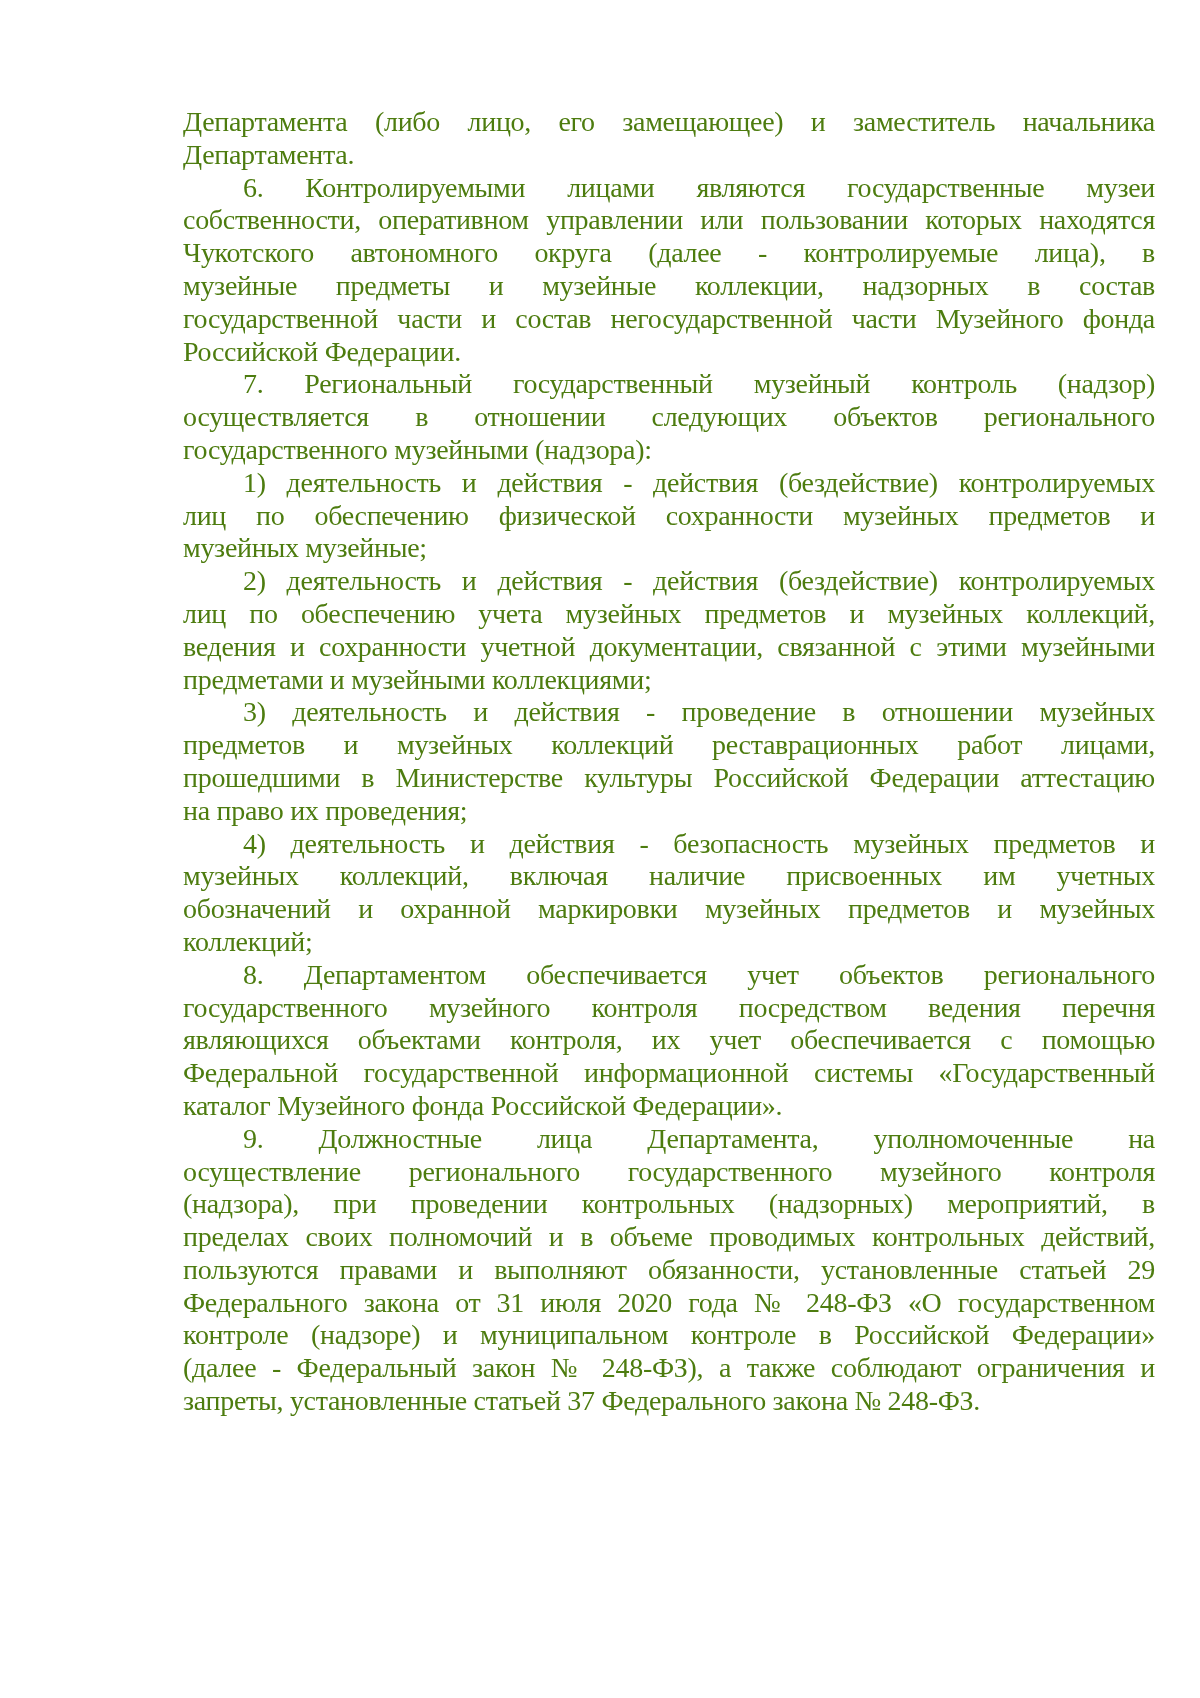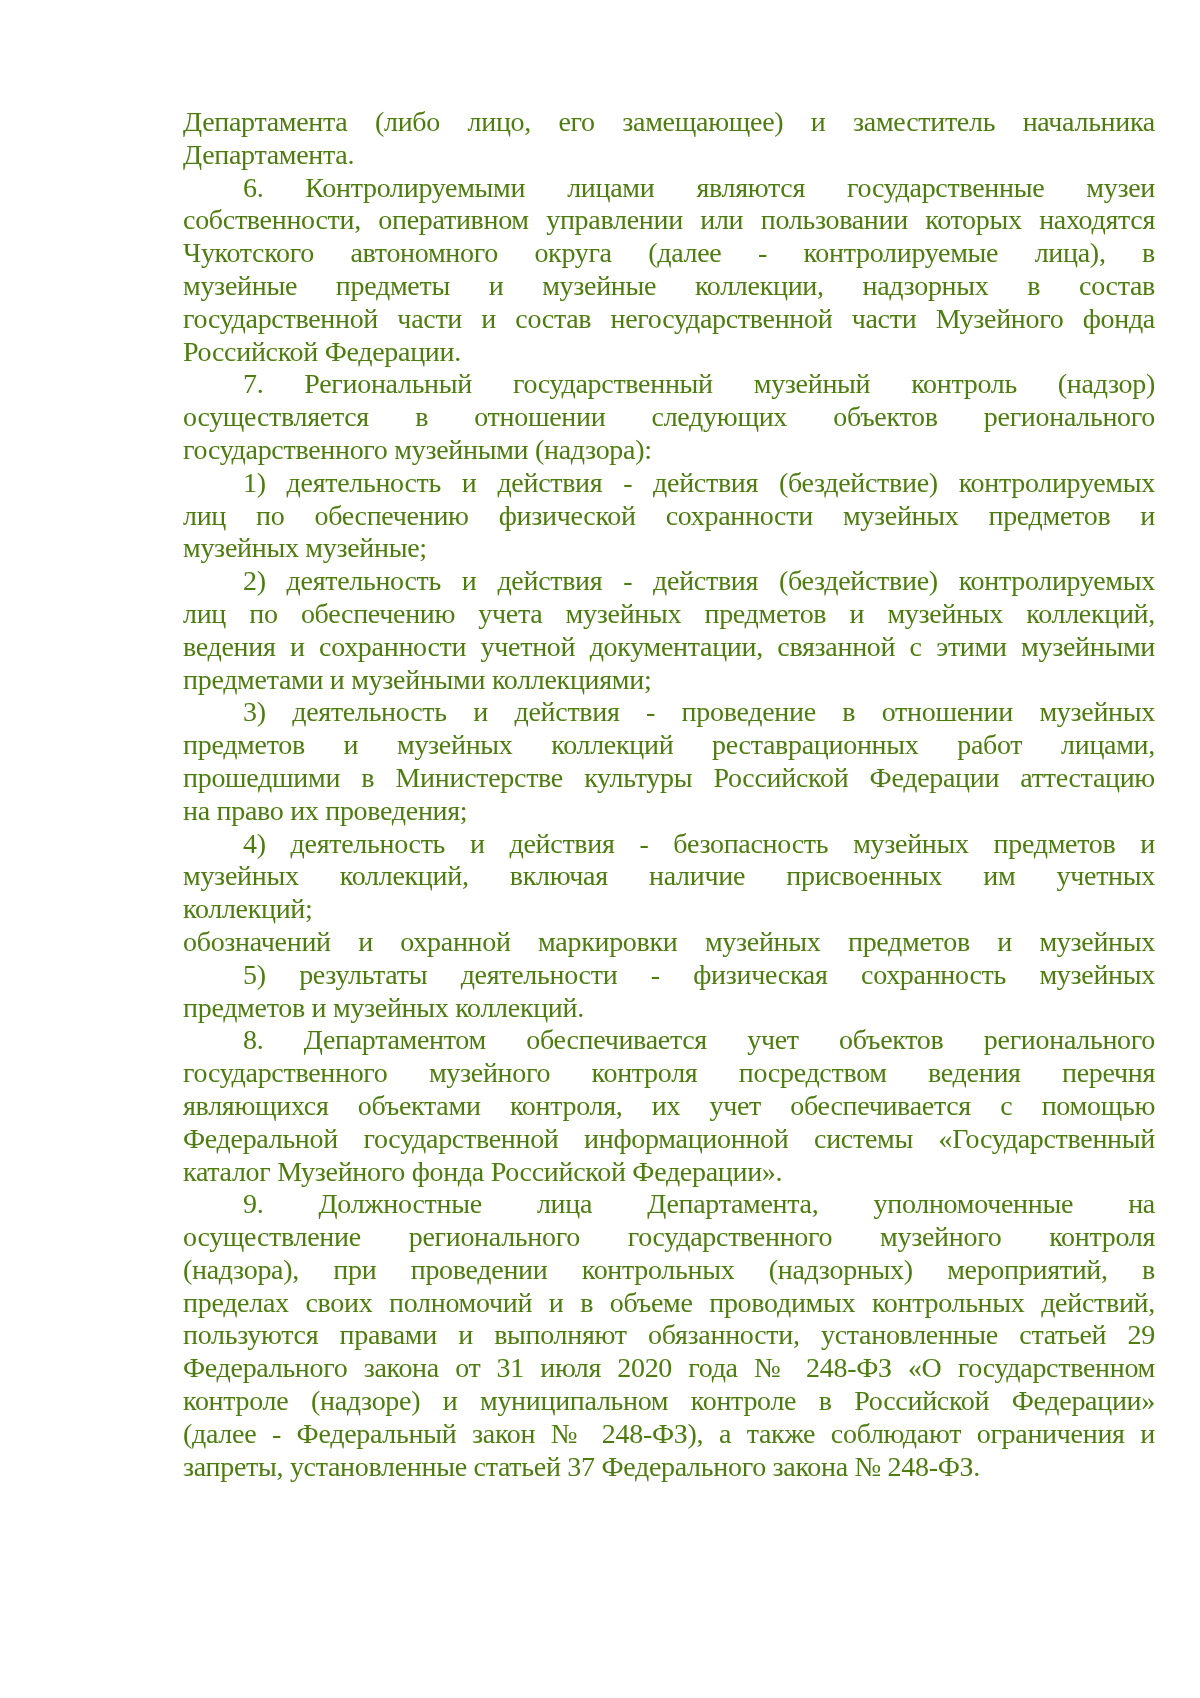--- a/index.html
+++ b/index.html
@@ -84,28 +84,24 @@
     <div class="para">
       <div class="line first">3) деятельность и действия - проведение в отношении музейных</div>
       <div class="line">предметов и музейных коллекций реставрационных работ лицами,</div>
       <div class="line">прошедшими в Министерстве культуры Российской Федерации аттестацию</div>
       <div class="line last">на право их проведения;</div>
     </div>
 
     <div class="para">
       <div class="line first">4) деятельность и действия - безопасность музейных предметов и</div>
       <div class="line">музейных коллекций, включая наличие присвоенных им учетных</div>
+      <div class="line">обозначений и охранной маркировки музейных предметов и музейных</div>
       <div class="line last">коллекций;</div>
-      <div class="line">обозначений и охранной маркировки музейных предметов и музейных</div>
     </div>
 
-    <div class="para">
-      <div class="line first">5) результаты деятельности - физическая сохранность музейных</div>
-      <div class="line last">предметов и музейных коллекций.</div>
-    </div>
 
     <div class="para">
       <div class="line first">8. Департаментом обеспечивается учет объектов регионального</div>
       <div class="line">государственного музейного контроля посредством ведения перечня</div>
       <div class="line">являющихся объектами контроля, их учет обеспечивается с помощью</div>
       <div class="line">Федеральной государственной информационной системы «Государственный</div>
       <div class="line last">каталог Музейного фонда Российской Федерации».</div>
     </div>
 
     <div class="para">

